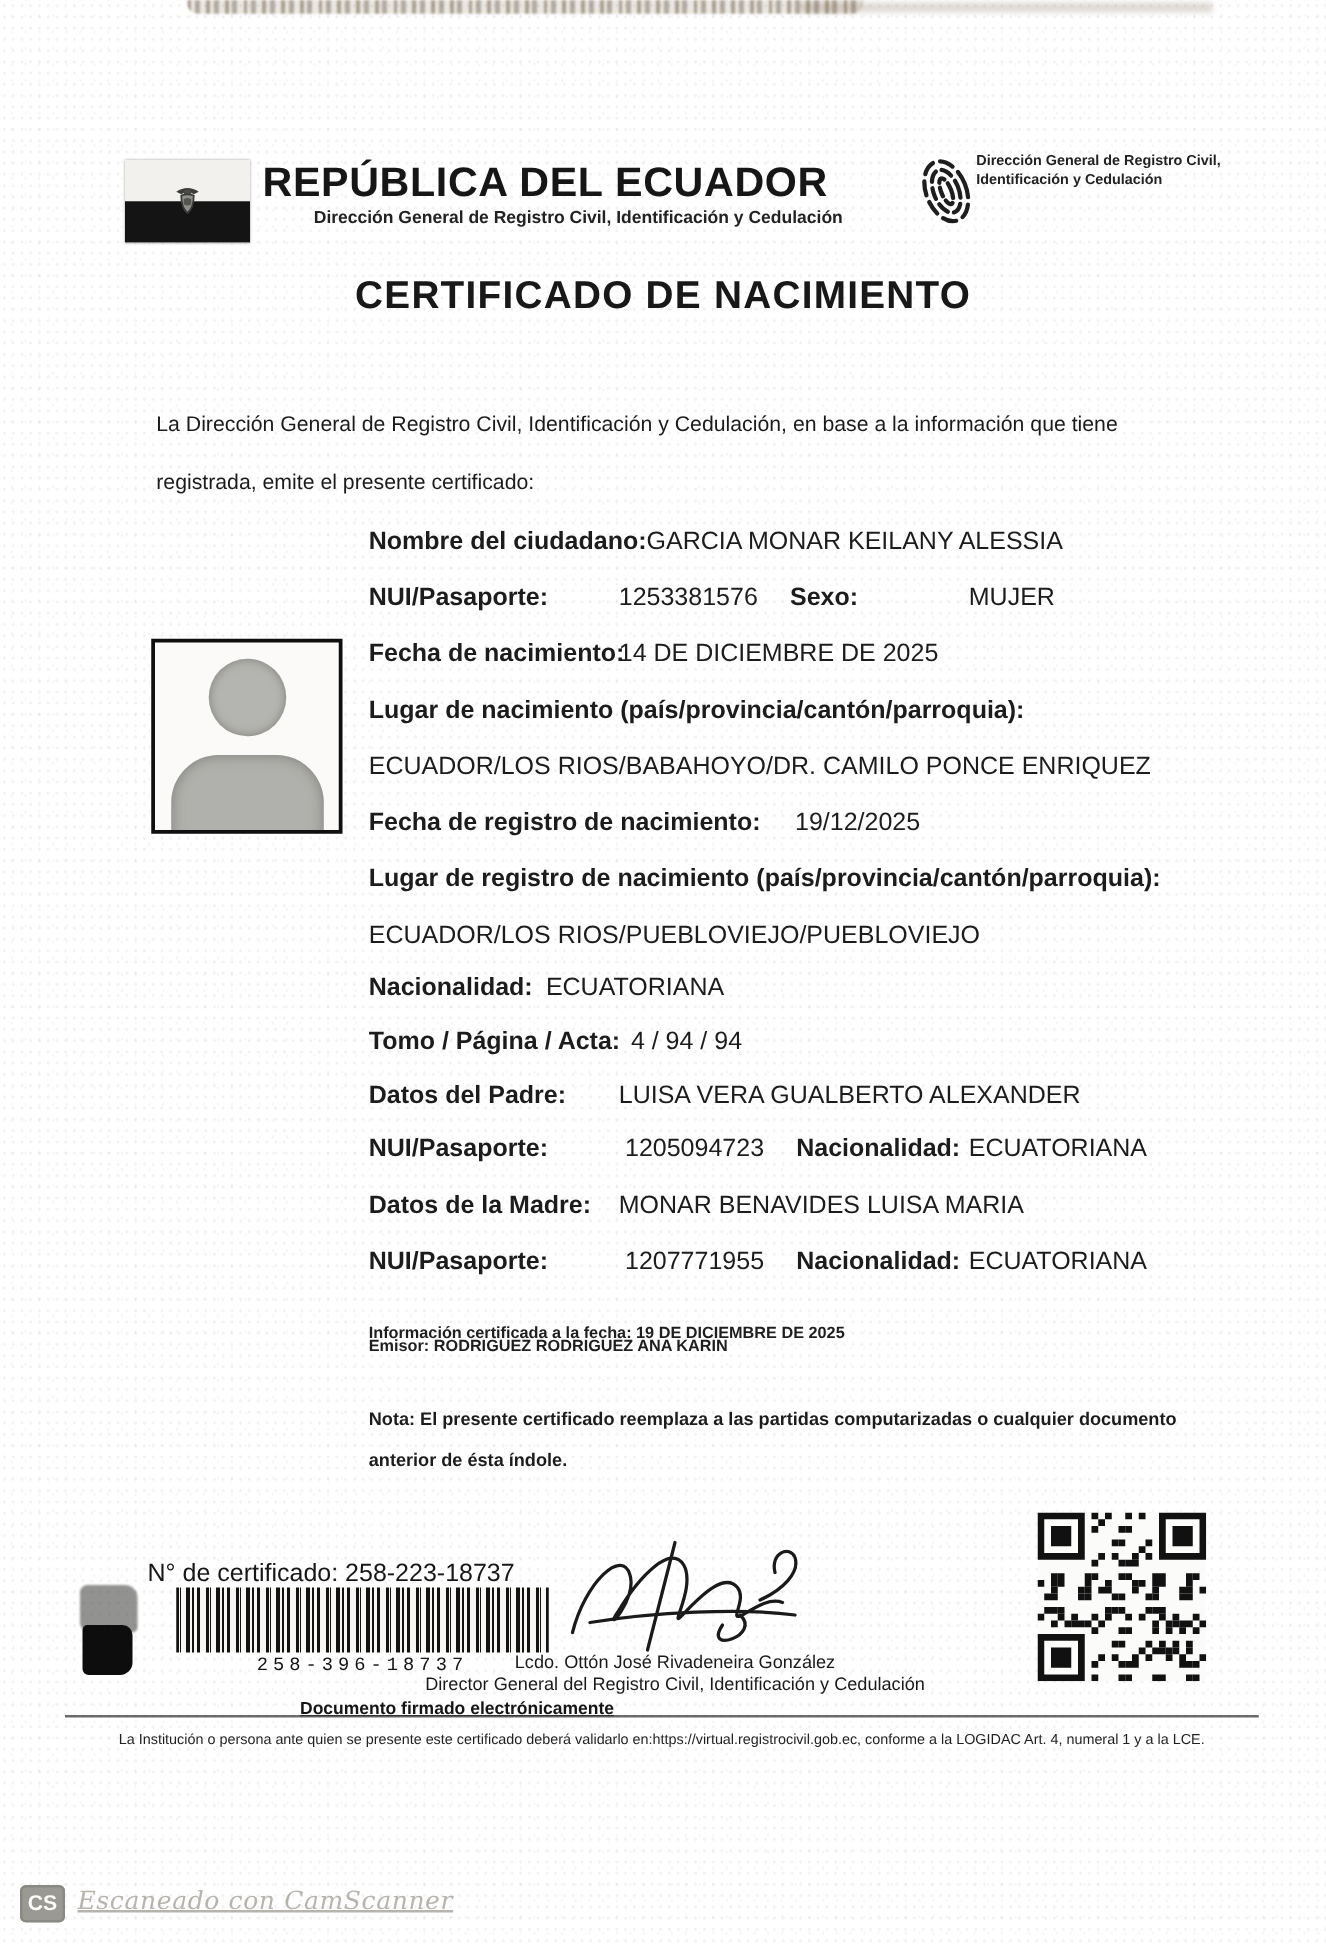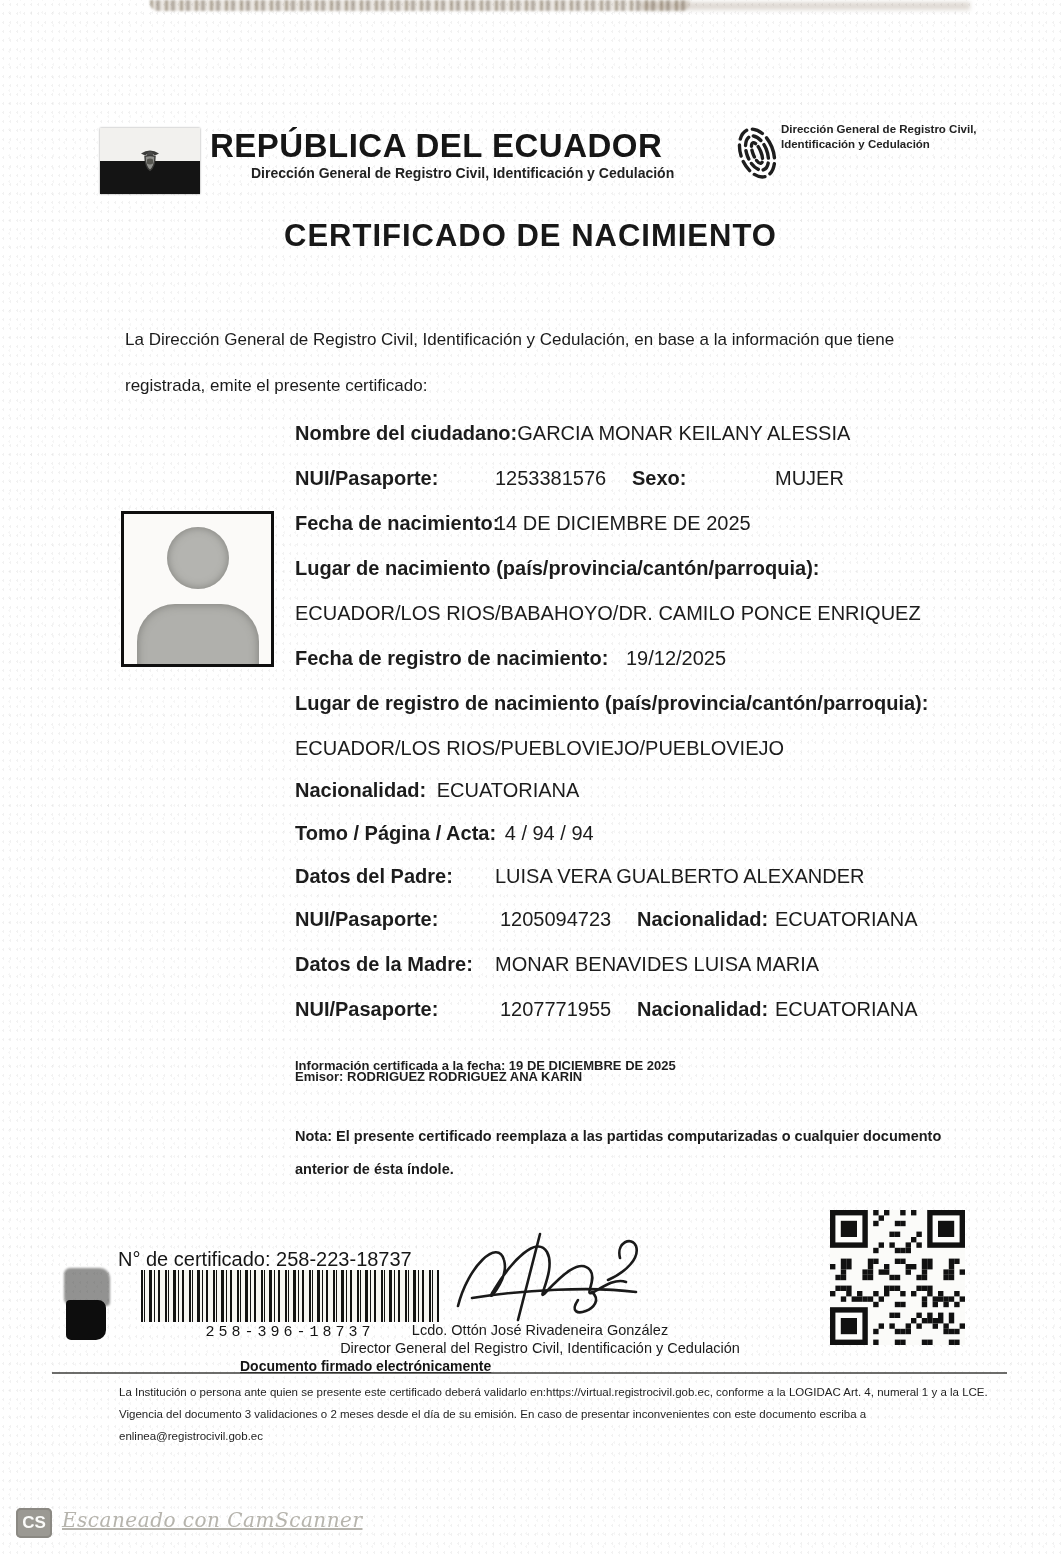--- a/index.html
+++ b/index.html
@@ -59,21 +59,21 @@
   .barcode-num{position:absolute;left:141px;top:1324px;width:298px;text-align:center;
        font-family:"Liberation Mono",monospace;font-size:15px;letter-spacing:4px;color:#141414;}
   .signature{position:absolute;left:440px;top:1228px;}
   .signer-name{position:absolute;left:290px;top:1322px;width:500px;text-align:center;font-size:14.5px;color:#1a1a1a;}
   .signer-title{position:absolute;left:240px;top:1340px;width:600px;text-align:center;font-size:14.5px;color:#1a1a1a;}
   .signed-note{position:absolute;left:240px;top:1358px;width:600px;text-align:left;font-size:14px;font-weight:bold;
        text-decoration:underline;color:#151515;}
   .rough-line{position:absolute;left:52px;top:1372px;width:955px;border-top:2px solid rgba(60,60,58,.75);filter:blur(.4px);}
   .qr{position:absolute;left:830px;top:1210px;width:135px;height:135px;}
 
-  .legal{position:absolute;left:95px;top:1381px;width:880px;font-size:11.5px;line-height:22px;color:#1f1f1f;margin-left:24px;}
+  .legal{position:absolute;left:95px;top:1381px;width:880px;font-size:11.5px;line-height:22px;color:#1f1f1f;}
 
   
   .cs-badge{position:absolute;left:16px;top:1508px;width:36px;height:30px;background:#9b9993;border-radius:5px;
        color:#fbfbf9;font-weight:bold;font-size:17px;text-align:center;line-height:30px;
        box-shadow:inset 0 0 0 2px #8b8983;}
   .cs-text{position:absolute;left:62px;top:1508px;font-size:20px;font-style:italic;color:#b6b4ad;
        font-family:"DejaVu Serif",serif;letter-spacing:.5px;text-decoration:underline;}
 </style>
 </head>
 <body>
@@ -136,21 +136,21 @@
 
 <div class="row" style="top:557px">
   <span class="lbl">Lugar de nacimiento (país/provincia/cantón/parroquia):</span>
 </div>
 <div class="row" style="top:602px">
   <span class="val">ECUADOR/LOS RIOS/BABAHOYO/DR. CAMILO PONCE ENRIQUEZ</span>
 </div>
 
 <div class="row" style="top:647px">
   <span class="lbl">Fecha de registro de nacimiento:</span>
-  <span class="val" style="margin-left:12px">19/12/2025</span>
+  <span class="val" style="margin-left:22px">19/12/2025</span>
 </div>
 
 <div class="row" style="top:692px">
   <span class="lbl">Lugar de registro de nacimiento (país/provincia/cantón/parroquia):</span>
 </div>
 <div class="row" style="top:737px">
   <span class="val">ECUADOR/LOS RIOS/PUEBLOVIEJO/PUEBLOVIEJO</span>
 </div>
 
 <div class="row" style="top:779px">
@@ -351,17 +351,16 @@
       <rect x="90" y="0" width="35" height="35" fill="#111"></rect>
       <rect x="95" y="5" width="25" height="25" fill="#fdfdfc"></rect>
       <rect x="100" y="10" width="15" height="15" fill="#111"></rect>
       <rect x="0" y="90" width="35" height="35" fill="#111"></rect>
       <rect x="5" y="95" width="25" height="25" fill="#fdfdfc"></rect>
       <rect x="10" y="100" width="15" height="15" fill="#111"></rect>
     </svg></div>
 
 <div class="legal">
   <div>La Institución o persona ante quien se presente este certificado deberá validarlo en:https://virtual.registrocivil.gob.ec, conforme a la LOGIDAC Art. 4, numeral 1 y a la LCE.</div>
-  <div>Vigencia del documento 3 validaciones o 2 meses desde el día de su emisión. En caso de presentar inconvenientes con este documento escriba a enlinea@registrocivil.gob.ec</div>
 </div>
 
 <div class="cs-badge">CS</div>
 <div class="cs-text">Escaneado con CamScanner</div>
 
 </body></html>

